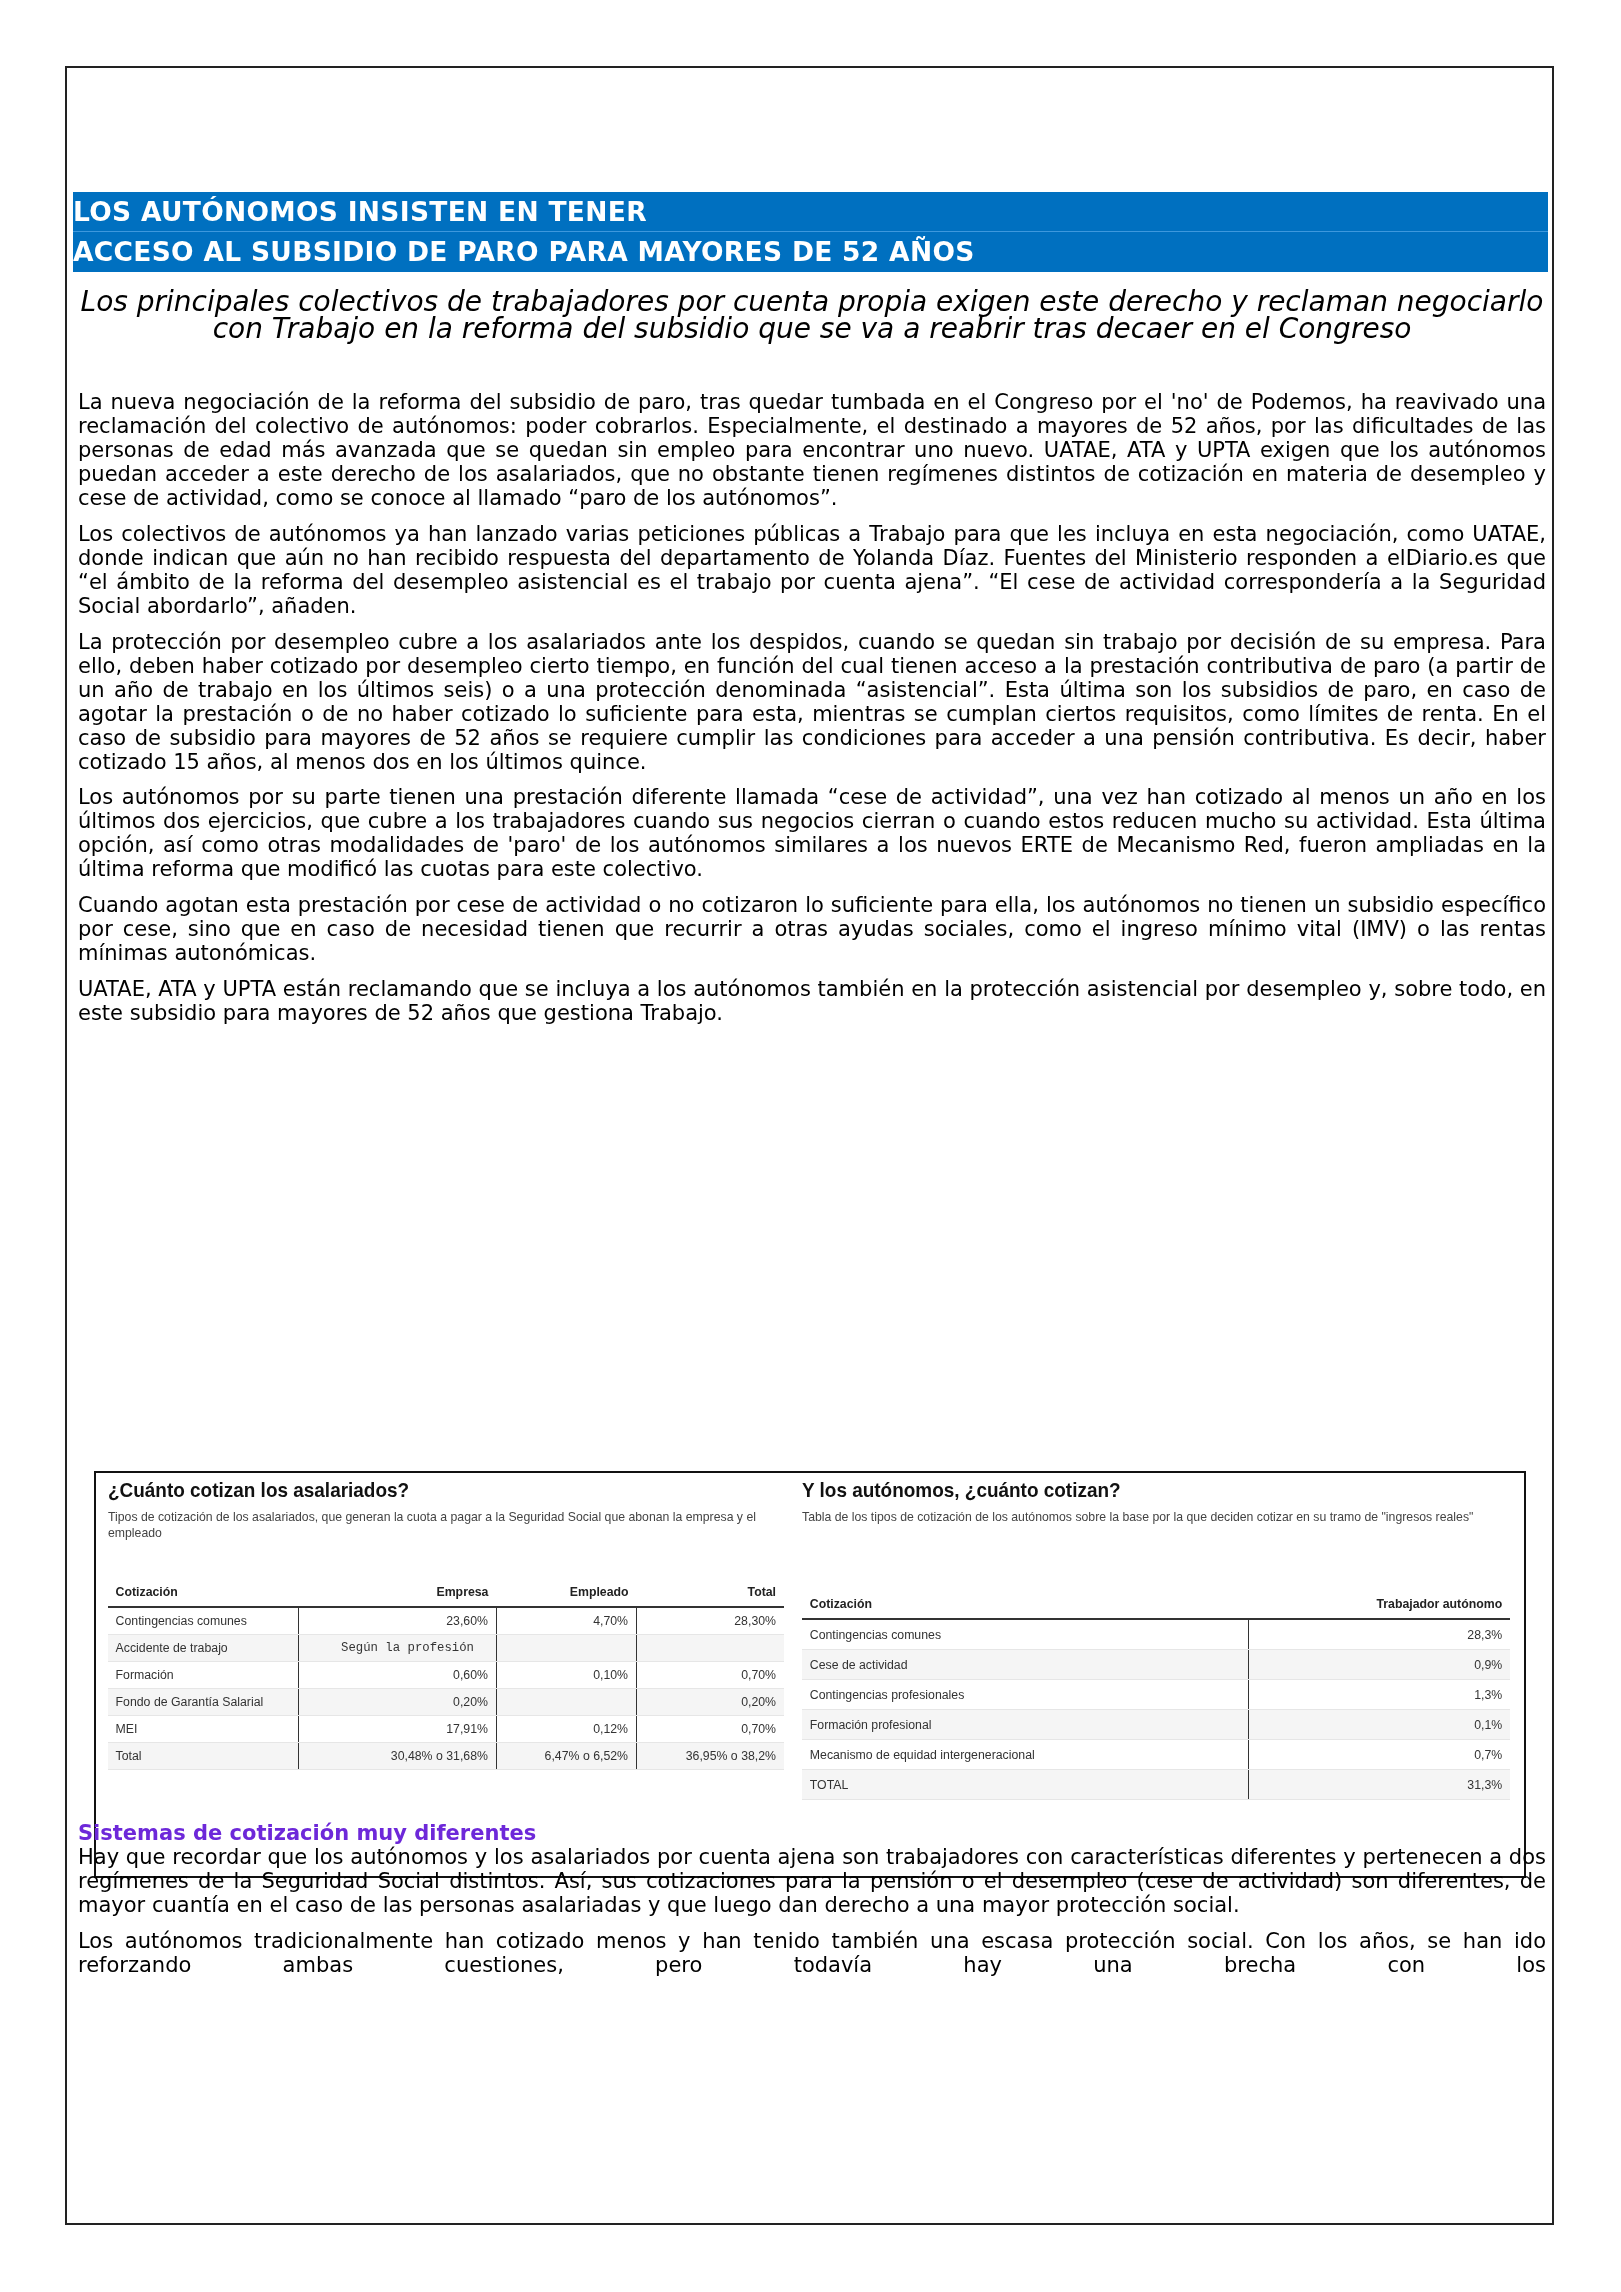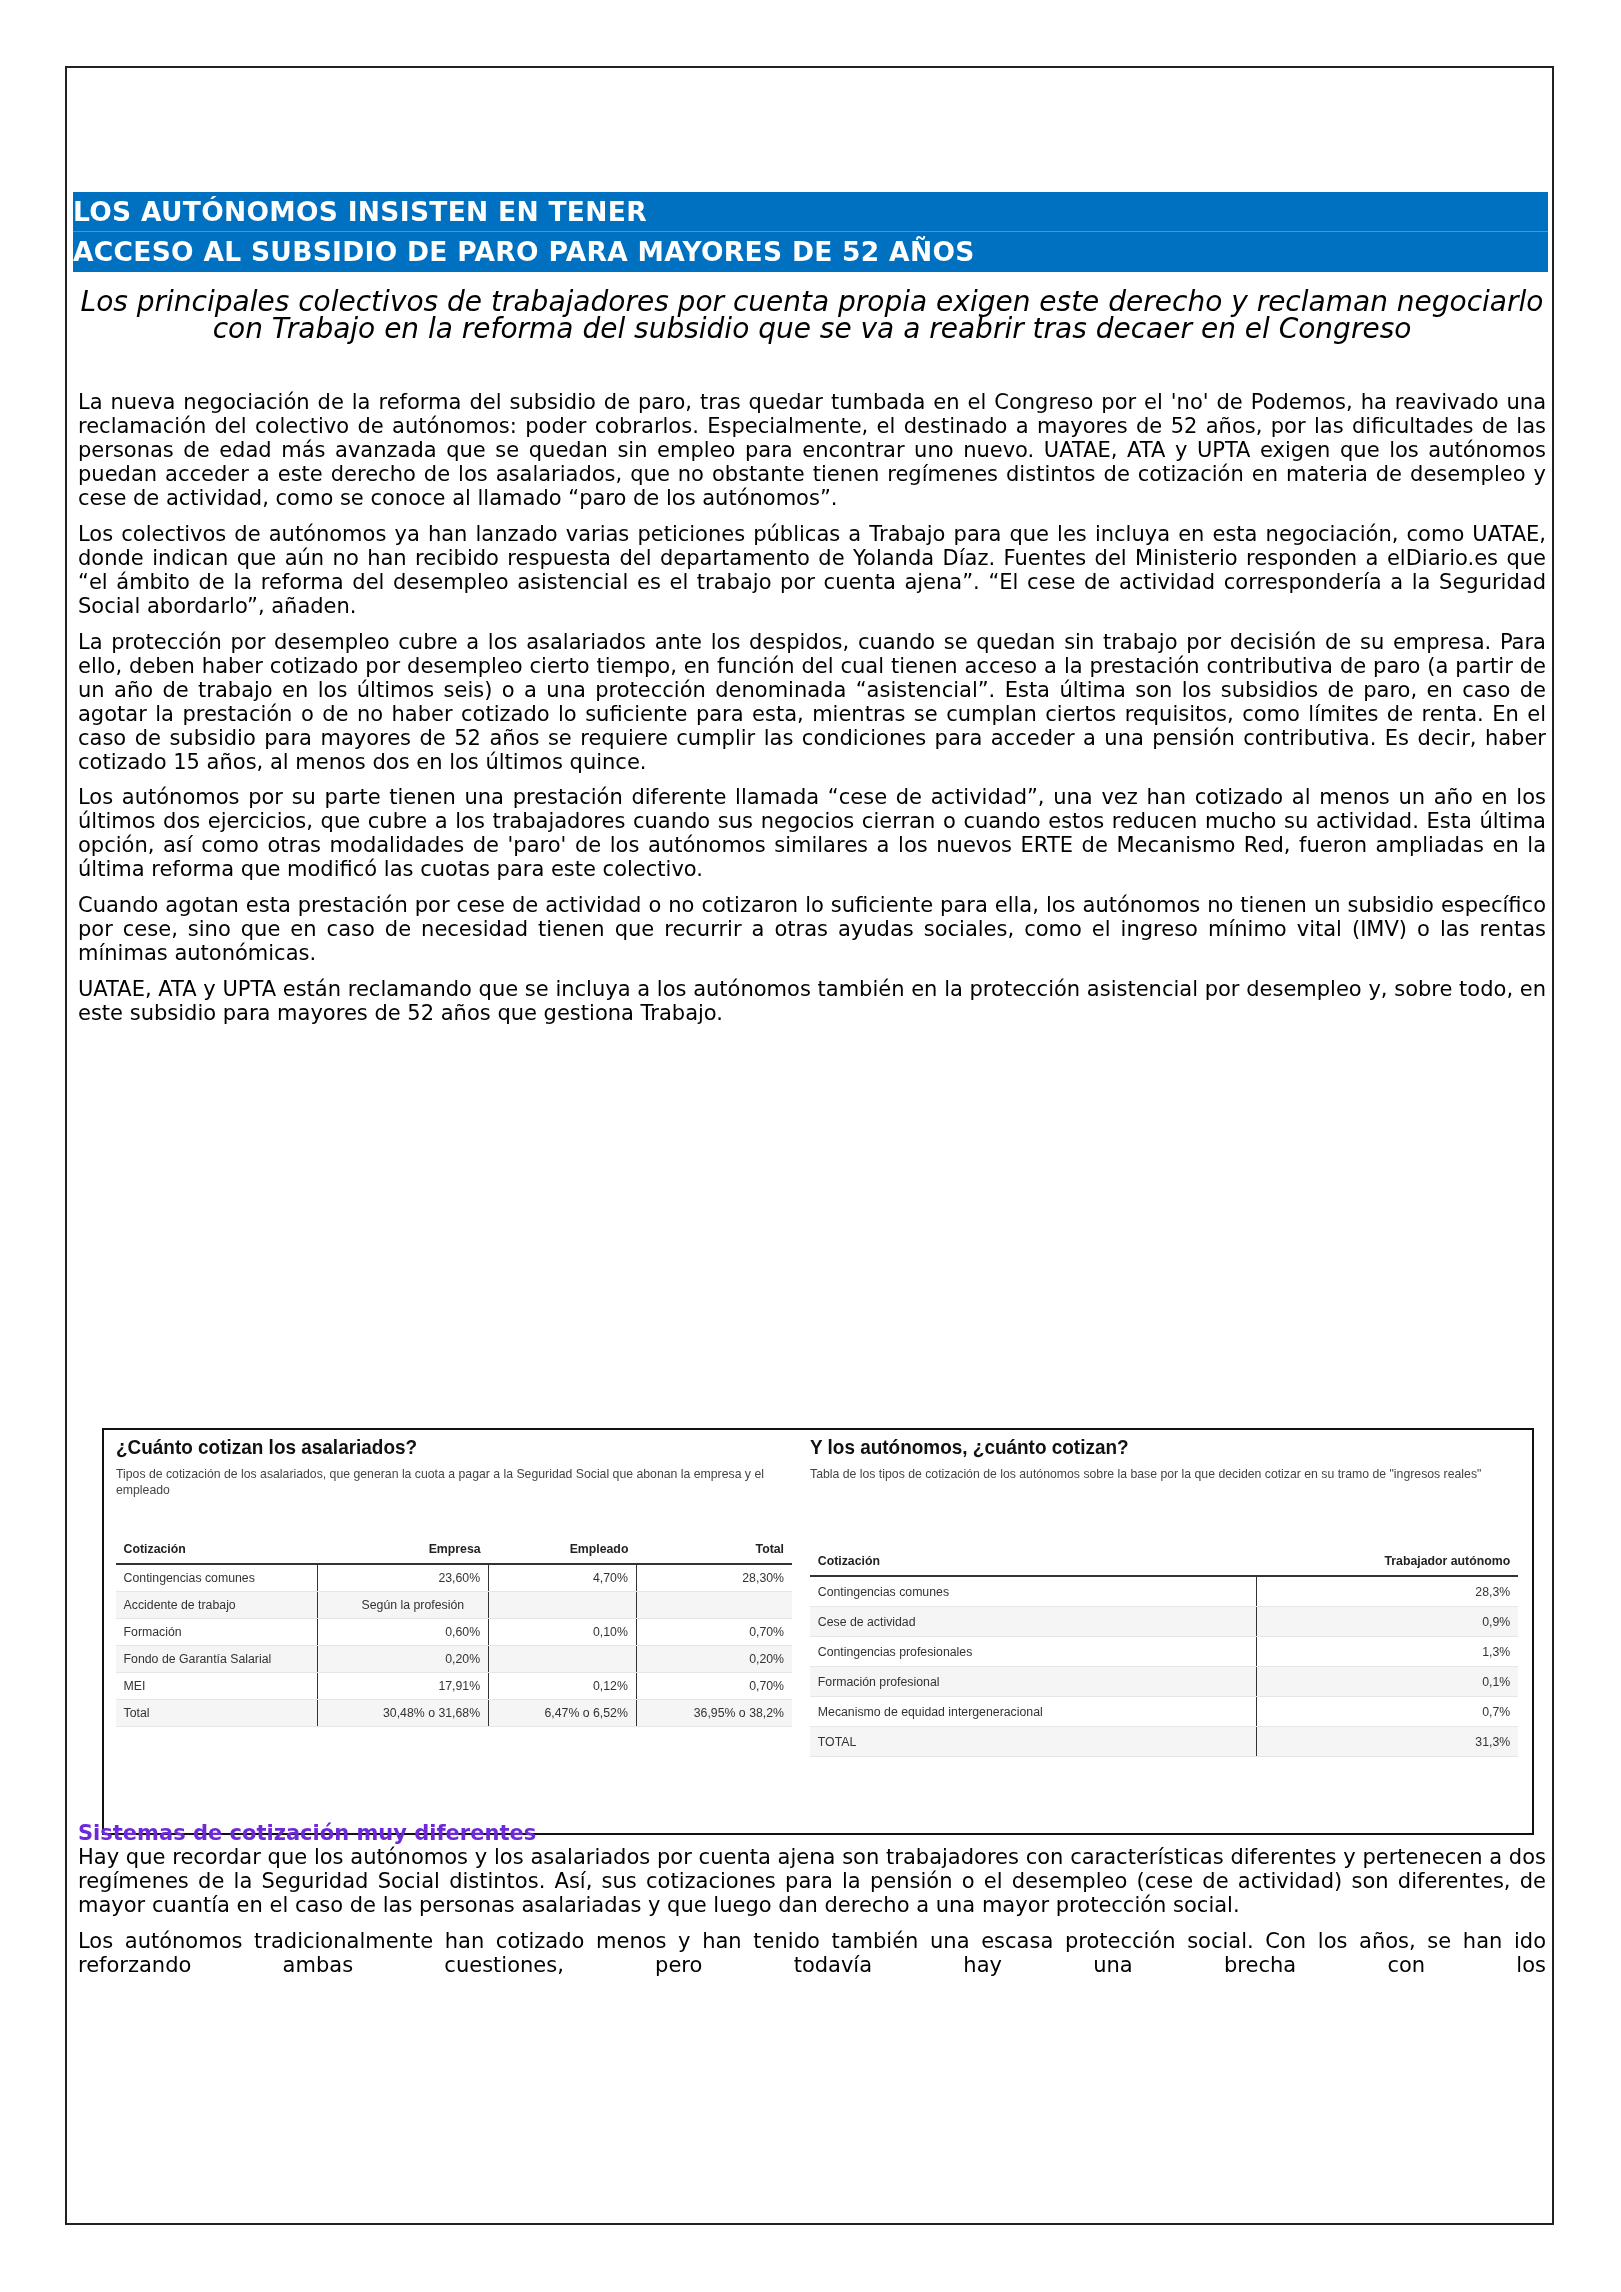--- a/index.html
+++ b/index.html
@@ -28,41 +28,40 @@
   }
   .body-block p { margin:0 0 11.8px 0; }
   .body-block p.last-line-justify { text-align-last:justify; }
   #blk1 { top:390px; }
   .subheading {
     font-family:"DejaVu Sans", sans-serif; font-weight:bold; color:#6d28d9;
     font-size:21px; line-height:24px; margin:0;
   }
   
   .tables-frame {
-    position:absolute; left:94px; top:1428px; width:1432px; height:407px;
+    position:absolute; left:94px; top:1471px; width:1432px; height:407px;
     border:2.9px solid #111; box-sizing:border-box; background:#fff;
     font-family:"Liberation Sans", sans-serif;
-    margin-left:8px;
   }
   .tbl-panel { position:absolute; top:0; }
   #panel-left { left:11.8px; width:676px; }
   #panel-right { left:706px; width:708px; }
   .tbl-title { font-size:20.6px; font-weight:bold; color:#111; margin-top:2.9px; line-height:27.4px; transform:scaleX(0.92); transform-origin:left; white-space:nowrap; }
   .tbl-desc { font-size:13.2px; color:#444; line-height:15.7px; margin-top:5.9px; transform:scaleX(0.93); transform-origin:left; width:108%; }
   table.data { border-collapse:collapse; width:100%; position:absolute; left:0; font-size:12.3px; color:#333; }
   #panel-left table.data { top:104px; }
   #panel-right table.data { top:116px; }
   table.data th { font-weight:bold; color:#222; font-size:12.3px; height:29px; border-bottom:2px solid #333; padding:0 7.8px; }
   table.data td { height:26px; padding:0 7.8px; border-bottom:1px solid #e6e6e6; }
   #panel-right table.data td { height:29px; }
   table.data td + td { border-left:1px solid #333;padding-left:28px; }
   table.data tr:nth-child(even) td { background:#f5f5f5; }
   table.data .num { text-align:right; }
   table.data .lbl { text-align:left; }
-  table.data td.center { text-align:center; }
+  table.data td.center { text-align:center;font-family:Liberation Mono, monospace; }
   #blk2 { top:1821px; }
 </style>
 </head>
 <body>
 
 <div class="page-frame"></div>
 
 <div class="title-band">
   <div class="line">LOS AUTÓNOMOS INSISTEN EN TENER</div>
   <div class="line">ACCESO AL SUBSIDIO DE PARO PARA MAYORES DE 52 AÑOS</div>

